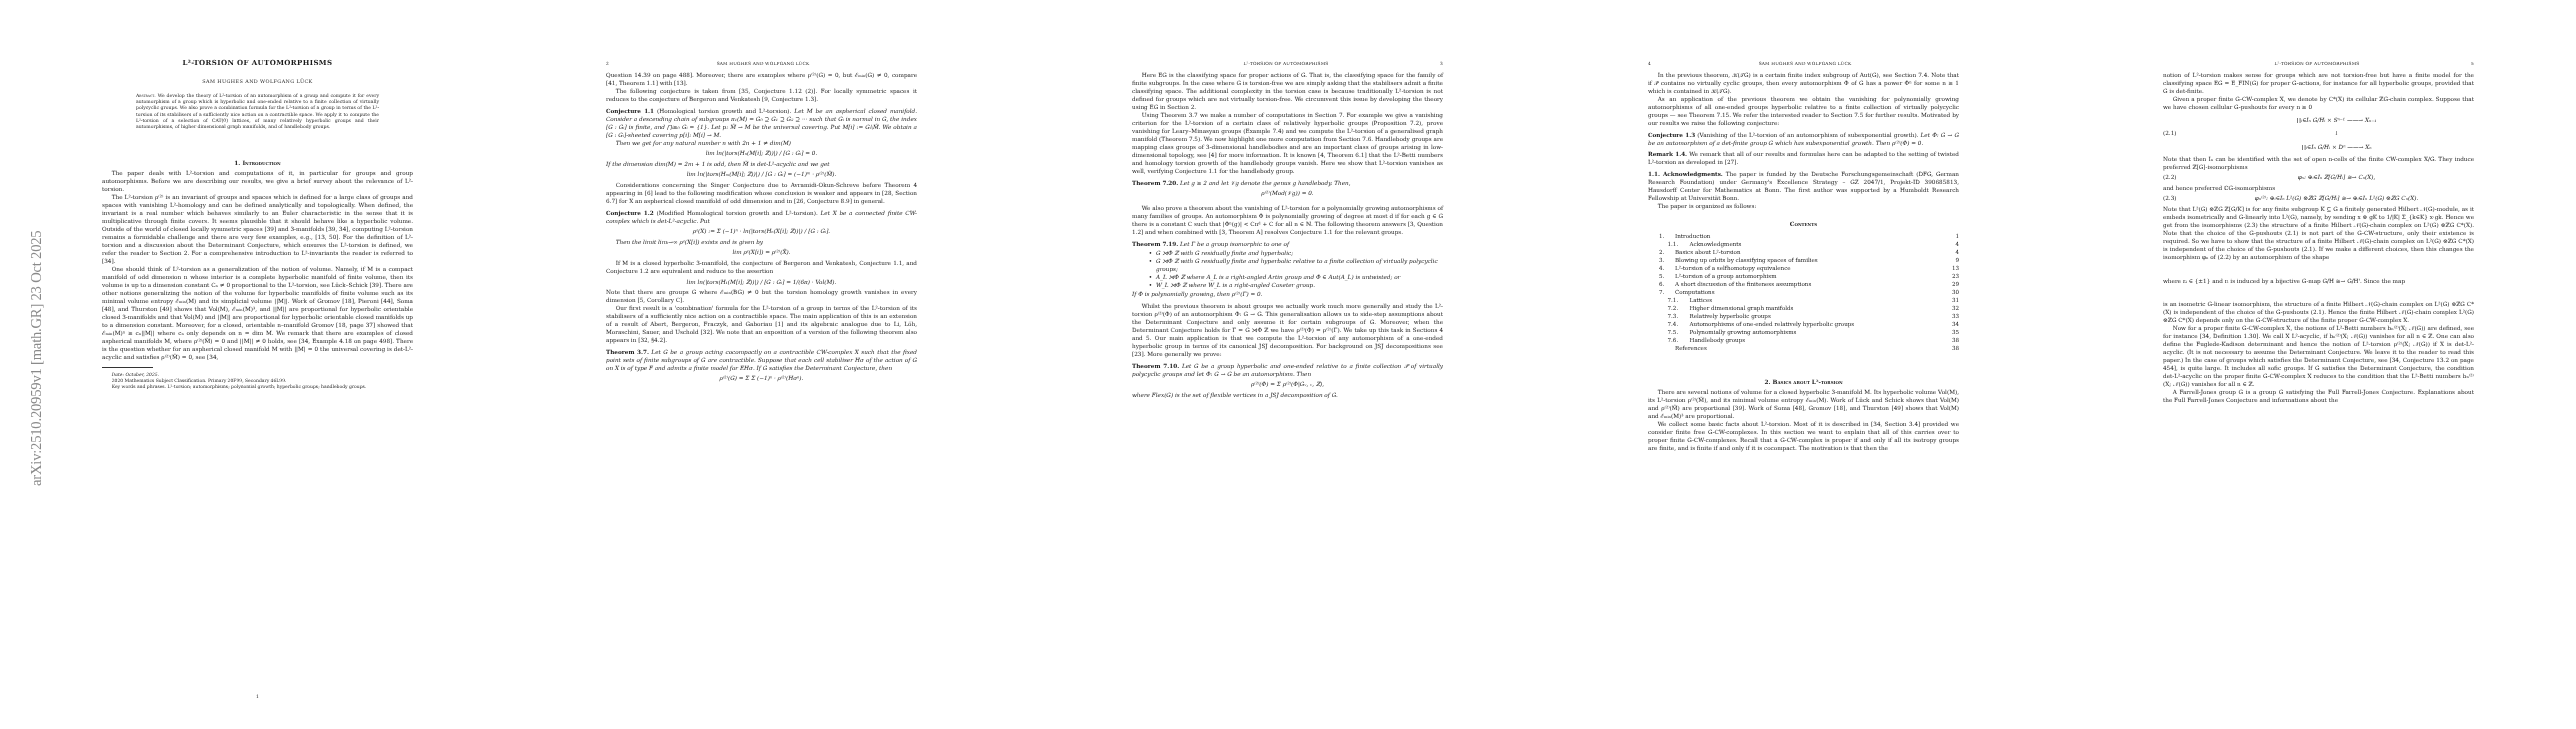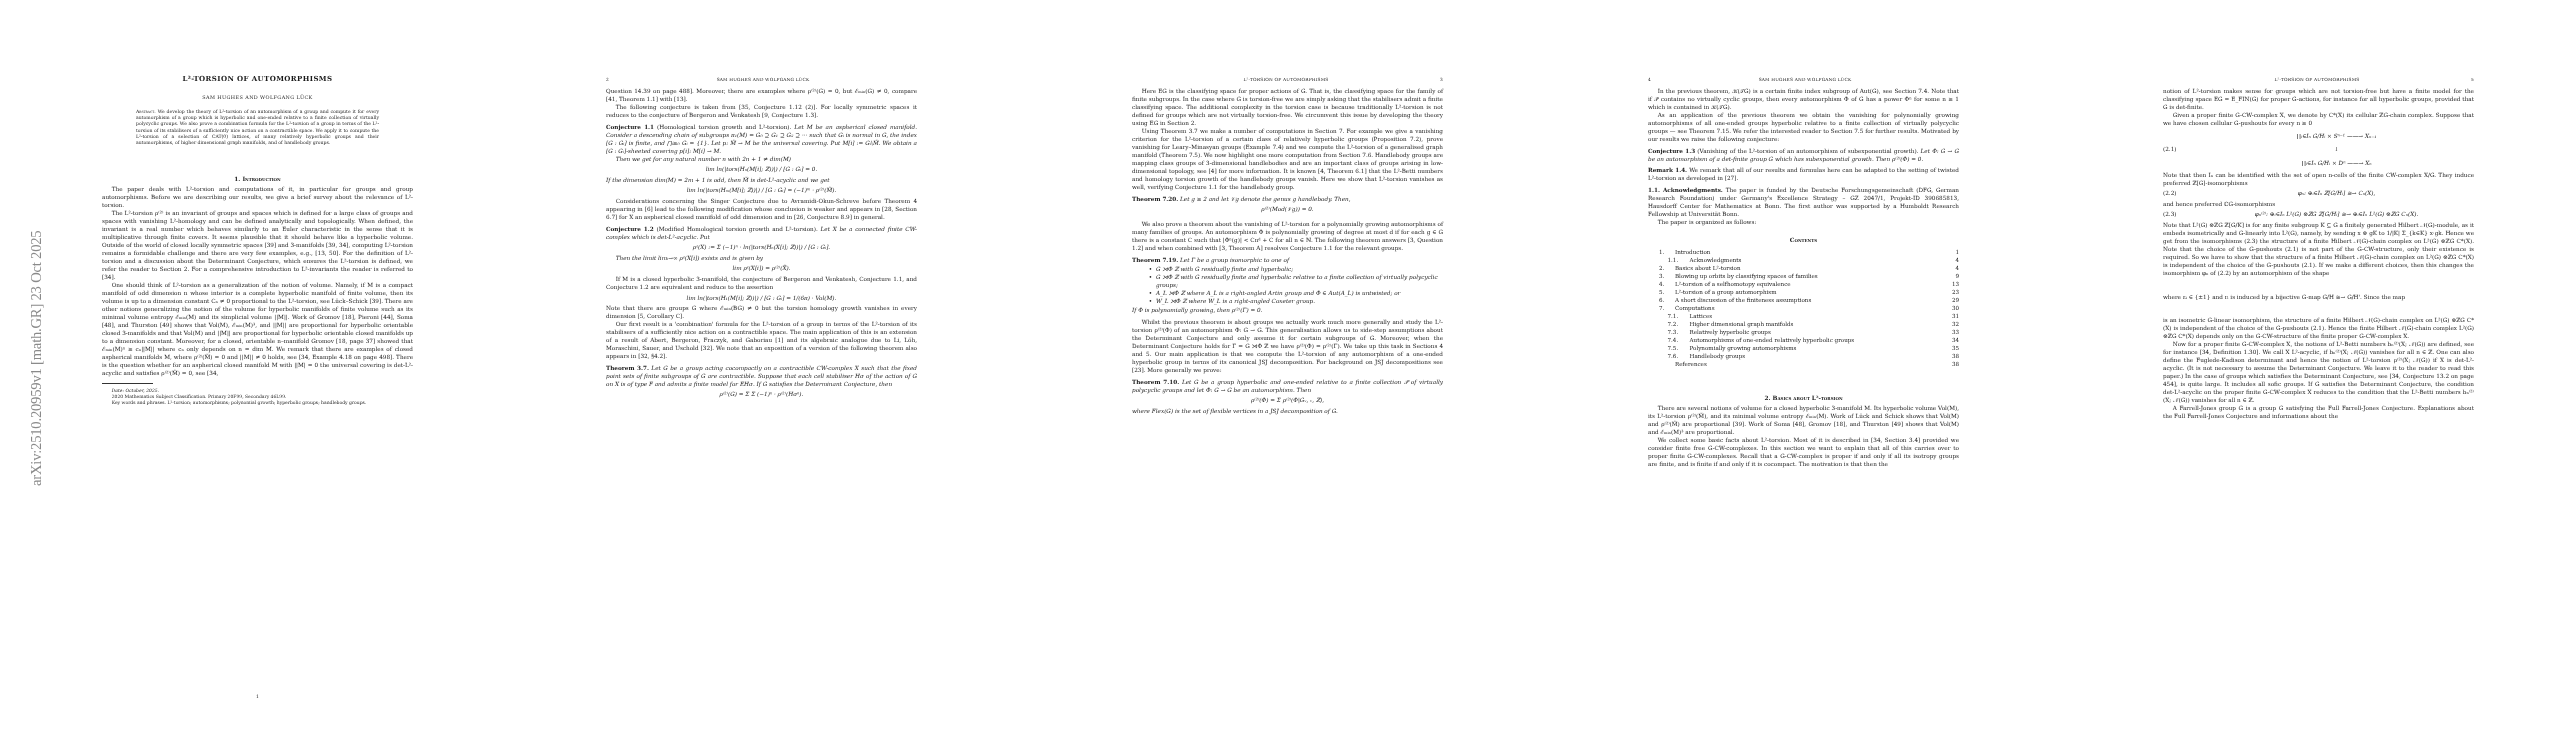--- a/index.html
+++ b/index.html
@@ -1,19 +1,19 @@
 <!DOCTYPE html>
 <html style="font-size:9.7px"><head>
 <meta charset="utf-8">
 <style>
   html, body { margin:0; padding:0; background:#ffffff; }
   body { width:2576px; height:729px; position:relative; overflow:hidden;
          font-family:"DejaVu Serif","Liberation Serif",serif; color:#1a1a1a; }
   .page { position:absolute; top:0; width:515px; height:729px; background:#fff; }
-  .col { position:absolute; left:102px; width:311px; top:16px; }
+  .col { position:absolute; left:102px; width:311px; top:0; }
   .p1 .col { left:102px; }
   .runhead { position:absolute; top:61px; left:0; right:0; font-size:4.3px; letter-spacing:0.2px;
              display:flex; justify-content:space-between; color:#222; }
   .runhead .c { flex:1; text-align:center; }
   .txt { font-size:5.7px; line-height:8px; text-align:justify; margin:0; }
   .ind { text-indent:9.7px; }
   .it { font-style:italic; }
   .b { font-weight:bold; }
   .sc { font-variant:small-caps; }
   .eq { text-align:center; font-style:italic; font-size:5.7px; margin:3.6px 0; }

